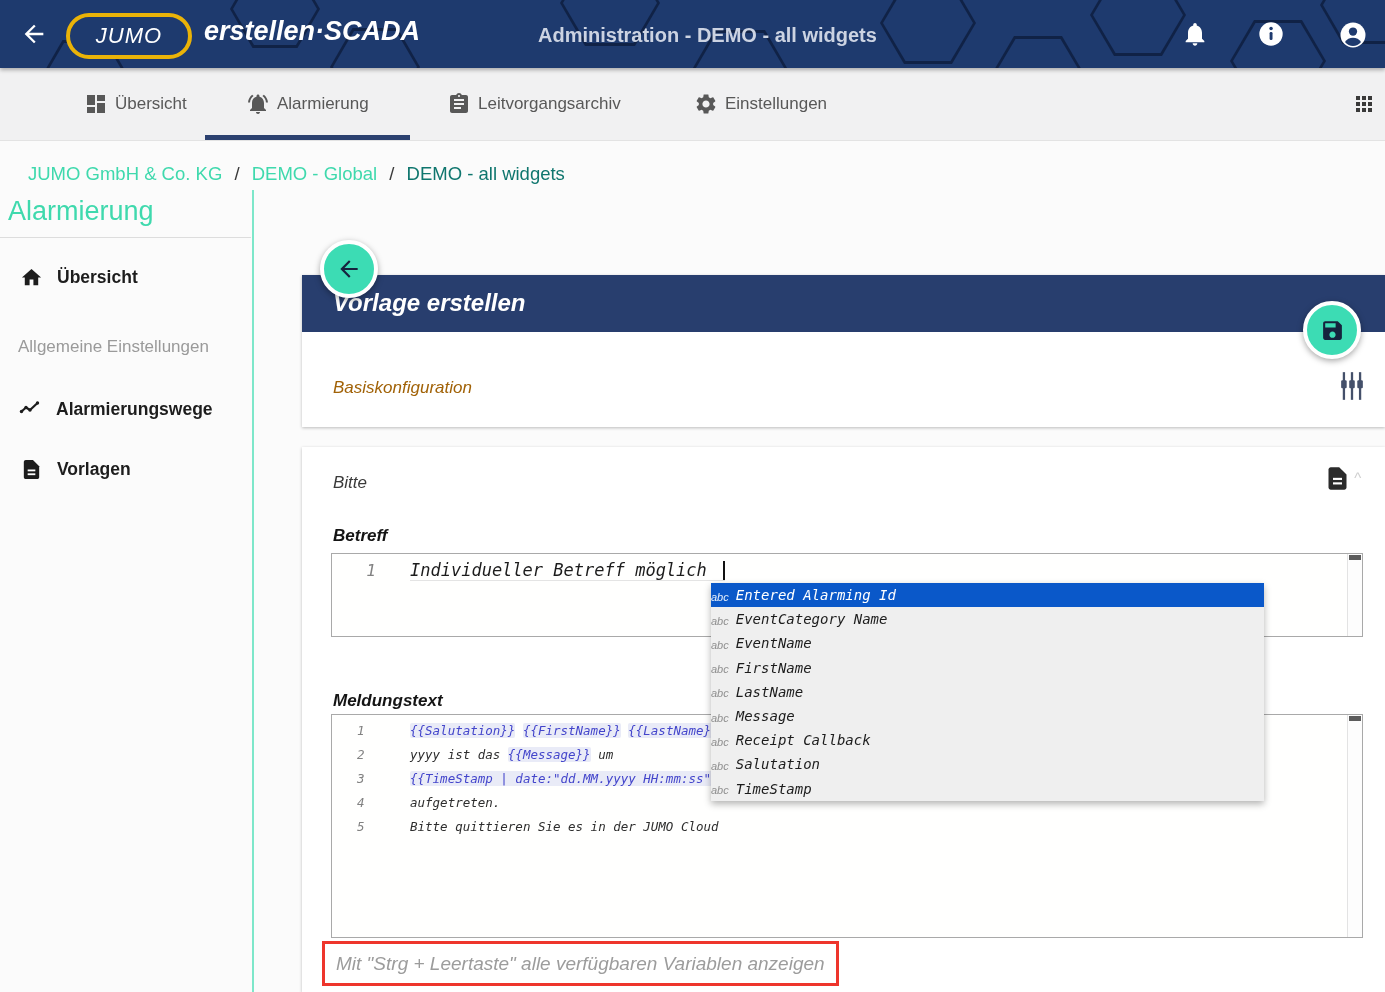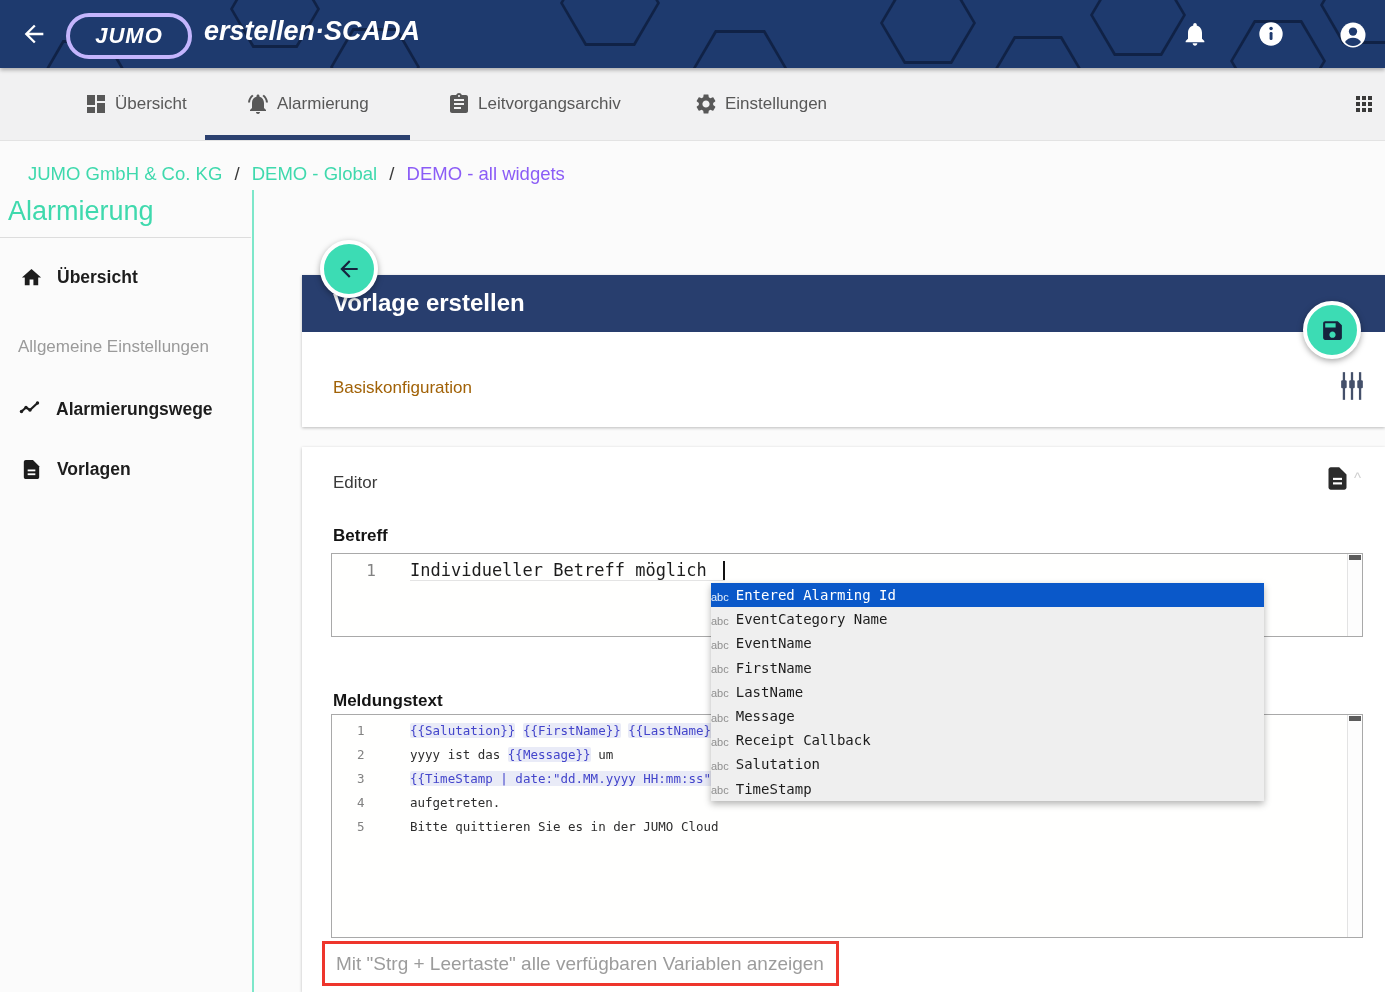--- a/index.html
+++ b/index.html
@@ -7,51 +7,51 @@
        font-family:"Liberation Sans",sans-serif;-webkit-font-smoothing:antialiased;}
 
   
   .hdr{position:absolute;left:0;top:0;width:1385px;height:68px;background:#1e3a6e;
        box-shadow:0 2px 4px rgba(0,0,0,.3);z-index:20;overflow:hidden;}
   .hex{position:absolute;clip-path:polygon(25% 0,75% 0,100% 50%,75% 100%,25% 100%,0 50%);
        background:rgba(5,14,38,.55);}
   .hex-in{position:absolute;inset:3px;clip-path:polygon(25% 0,75% 0,100% 50%,75% 100%,25% 100%,0 50%);
        background:#1e3a6e;}
   .hdr-back{position:absolute;left:20px;top:20px;width:28px;height:28px;cursor:pointer;}
-  .logo{position:absolute;left:66px;top:13px;width:118px;height:38px;border:4px solid #c4b5fd;
+  .logo{position:absolute;left:66px;top:13px;width:118px;height:38px;border:4px solid #eab308;
         border-radius:23px;display:flex;align-items:center;justify-content:center;
-        color:#fff;font-weight:bold;font-style:italic;font-size:22px;letter-spacing:1px;background:#1e3a6e;}
+        color:#fff;font-weight:normal;font-style:italic;font-size:22px;letter-spacing:1px;background:#1e3a6e;}
   .brand{position:absolute;left:204px;top:16px;color:#fff;font-style:italic;font-weight:bold;font-size:27px;}
   .hdr-title{position:absolute;left:538px;top:24px;color:#ccd3e2;font-size:20px;font-weight:bold;}
   .hdr-ic{position:absolute;top:20px;width:28px;height:28px;cursor:pointer;}
 
   
   .tabbar{position:absolute;left:0;top:68px;width:1385px;height:72px;background:#f1f1f2;
           border-bottom:1px solid #e3e3e3;z-index:15;}
   .tab{position:absolute;top:0;height:72px;display:flex;align-items:center;gap:7px;cursor:pointer;}
   .tab-lbl{font-size:17px;color:#585858;}
   .tab-underline{position:absolute;left:205px;bottom:0;width:205px;height:5px;background:#2c4170;}
   .apps-ic{position:absolute;left:1352px;top:24px;width:24px;height:24px;cursor:pointer;}
 
   
   .breadcrumb{position:absolute;left:28px;top:163px;font-size:18.5px;}
   .bc-link{color:#3fd9ad;cursor:pointer;}
   .bc-sep{color:#3a3a3a;padding:0 7px;}
-  .bc-current{color:#8b5cf6;}
+  .bc-current{color:#0f766e;}
 
   
   .side-title{position:absolute;left:8px;top:196px;font-size:27px;color:#3fd9ad;}
   .side-hr{position:absolute;left:0;top:237px;width:251px;height:1px;background:#ddd;}
   .side-vline{position:absolute;left:252px;top:190px;width:2px;height:802px;background:#7de7ca;}
   .side-item{position:absolute;display:flex;align-items:center;gap:14px;cursor:pointer;}
   .side-item .lbl{font-size:17.5px;font-weight:bold;color:#1d1d1d;}
   .side-sub{position:absolute;left:18px;font-size:17px;color:#9a9a9a;cursor:pointer;}
 
   
-  .card{position:absolute;background:#fff;box-shadow:0 1px 3px rgba(0,0,0,.25);}
+  .card{position:absolute;background:#fff;box-shadow:0 1px 3px rgba(0,0,0,.25);font-style:italic;}
   .card1{left:302px;top:275px;width:1083px;height:152px;}
   .card1-head{position:absolute;left:0;top:0;width:100%;height:57px;background:#283e6e;}
   .card1-title{position:absolute;left:31px;top:14px;color:#fff;font-size:24px;font-weight:bold;}
   .basis-lbl{position:absolute;left:31px;top:103px;font-size:17px;color:#a16207;}
   .sliders-ic{position:absolute;left:1036px;top:96px;width:28px;height:30px;cursor:pointer;}
   .fab{position:absolute;width:50px;height:50px;border-radius:50%;background:#3cdcb4;border:4px solid #fff;
        box-shadow:0 2px 6px rgba(0,0,0,.35);display:flex;align-items:center;justify-content:center;
        cursor:pointer;z-index:25;}
   .fab-back{left:320px;top:240px;}
   .fab-save{left:1303px;top:301px;}
@@ -142,20 +142,21 @@
 
     <div class="hdr-back">
       <svg viewBox="0 0 24 24" width="28" height="28">
           <path d="M20 11H7.8l5.6-5.6L12 4l-8 8 8 8 1.4-1.4L7.8 13H20v-2z" fill="#fff"></path>
         </svg>
     </div>
     <div class="logo">
         <span>JUMO</span>
       </div>
     <div class="brand">erstellen·SCADA</div>
+    <div class="hdr-title">Administration - DEMO - all widgets</div>
 
     <div class="hdr-ic" style="left:1181px">
       <svg viewBox="0 0 24 24" width="28" height="28">
           <path d="M12 22c1.1 0 2-.9 2-2h-4c0 1.1.9 2 2 2zm6-6v-5c0-3.07-1.63-5.64-4.5-6.32V4c0-.83-.67-1.5-1.5-1.5s-1.5.67-1.5 1.5v.68C7.64 5.36 6 7.92 6 11v5l-2 2v1h16v-1l-2-2z" fill="#fff"></path>
         </svg>
     </div>
     <div class="hdr-ic" style="left:1257px">
       <svg viewBox="0 0 24 24" width="28" height="28">
           <circle cx="12" cy="12" r="10" fill="#fff"></circle>
           <rect x="10.8" y="10.2" width="2.5" height="7" rx="1.1" fill="#1e3a6e"></rect>
@@ -280,21 +281,21 @@
         <path d="M20 11H7.8l5.6-5.6L12 4l-8 8 8 8 1.4-1.4L7.8 13H20v-2z" fill="#16233e"></path>
       </svg>
   </div>
   <div class="fab fab-save">
     <svg viewBox="0 0 24 24" width="25" height="25">
         <path d="M17 3H5c-1.1 0-2 .9-2 2v14c0 1.1.9 2 2 2h14c1.1 0 2-.9 2-2V7l-4-4zm-5 16c-1.66 0-3-1.34-3-3s1.34-3 3-3 3 1.34 3 3-1.34 3-3 3zm3-10H5V5h10v4z" fill="#16233e"></path>
       </svg>
   </div>
 
   <div class="card card2">
-    <div class="editor-lbl">Editor</div>
+    <div class="editor-lbl">Bitte</div>
     <div class="doc-ic">
       <svg viewBox="0 0 24 24" width="27" height="27">
           <path d="M13.5 2H6c-1.1 0-2 .9-2 2v16c0 1.1.9 2 2 2h12c1.1 0 2-.9 2-2V8.5L13.5 2z" fill="#2b2b2b"></path>
           <rect x="8" y="11.4" width="8" height="1.9" fill="#fff"></rect>
           <rect x="8" y="15.4" width="8" height="1.9" fill="#fff"></rect>
         </svg>
     </div>
     <div class="caret">^</div>
 
     <div class="field-lbl lbl-betreff">Betreff</div>

